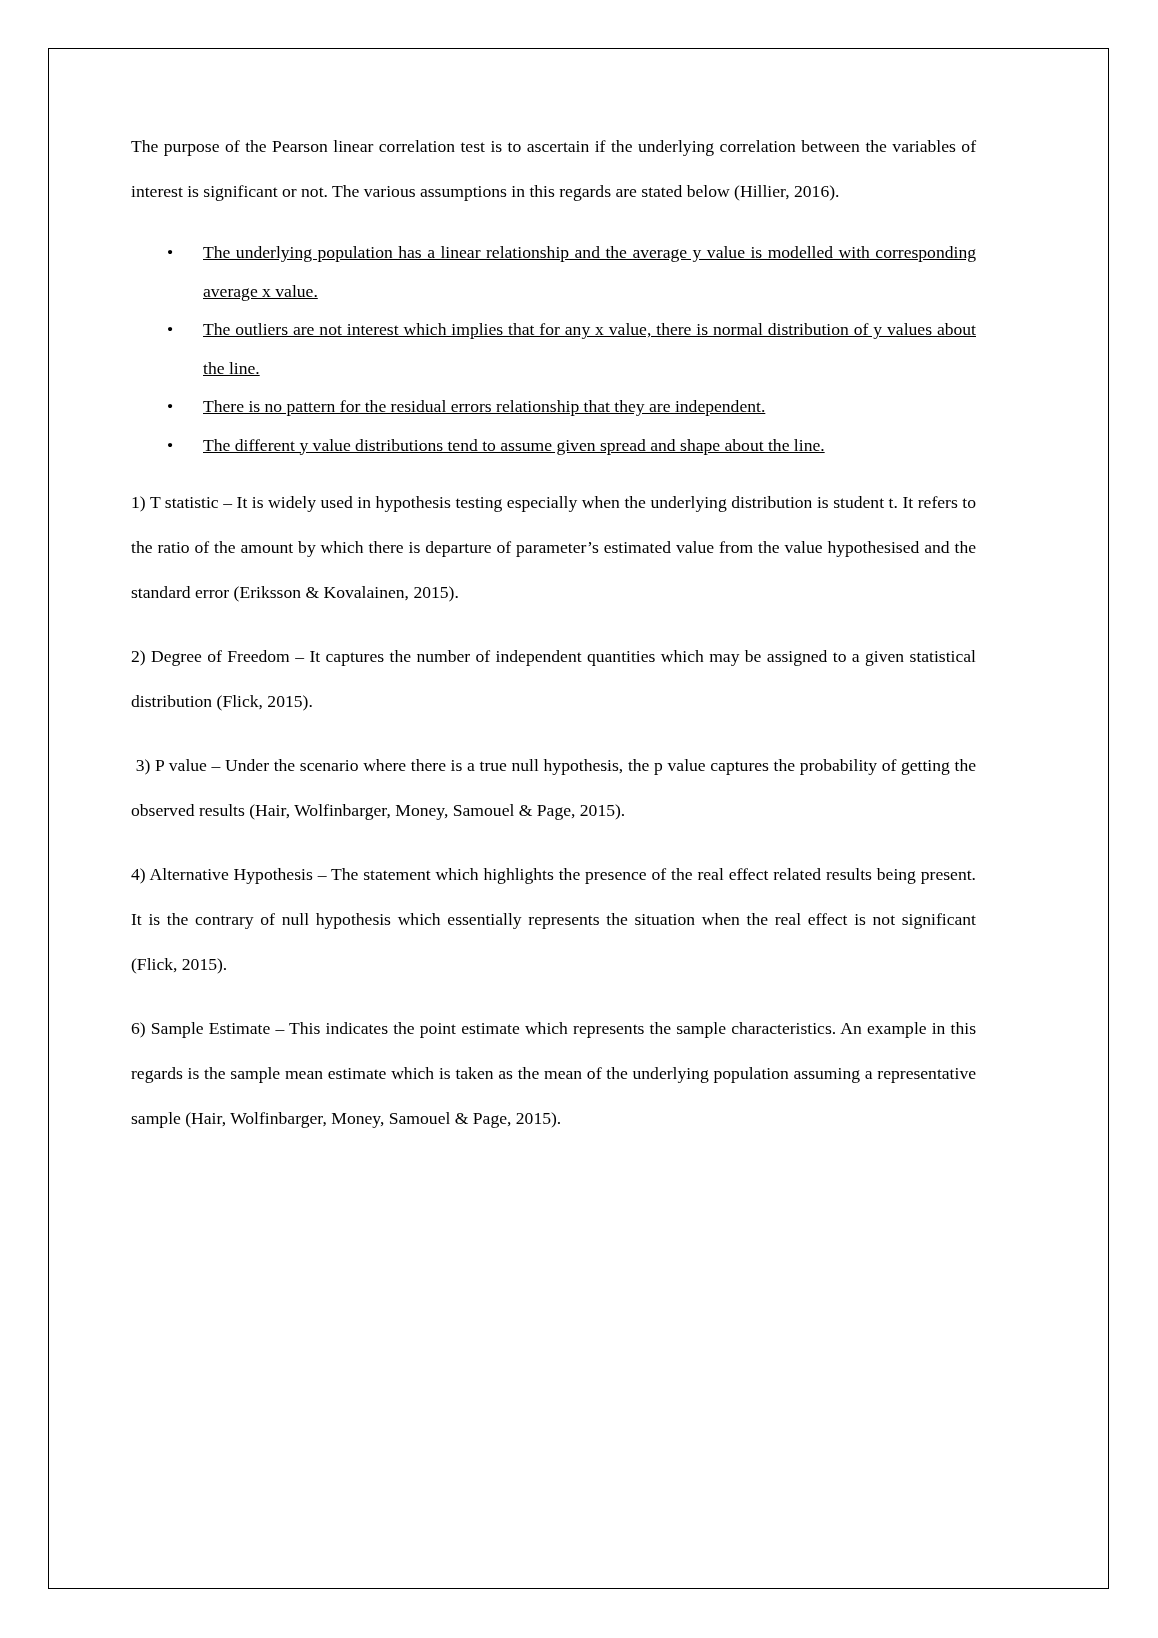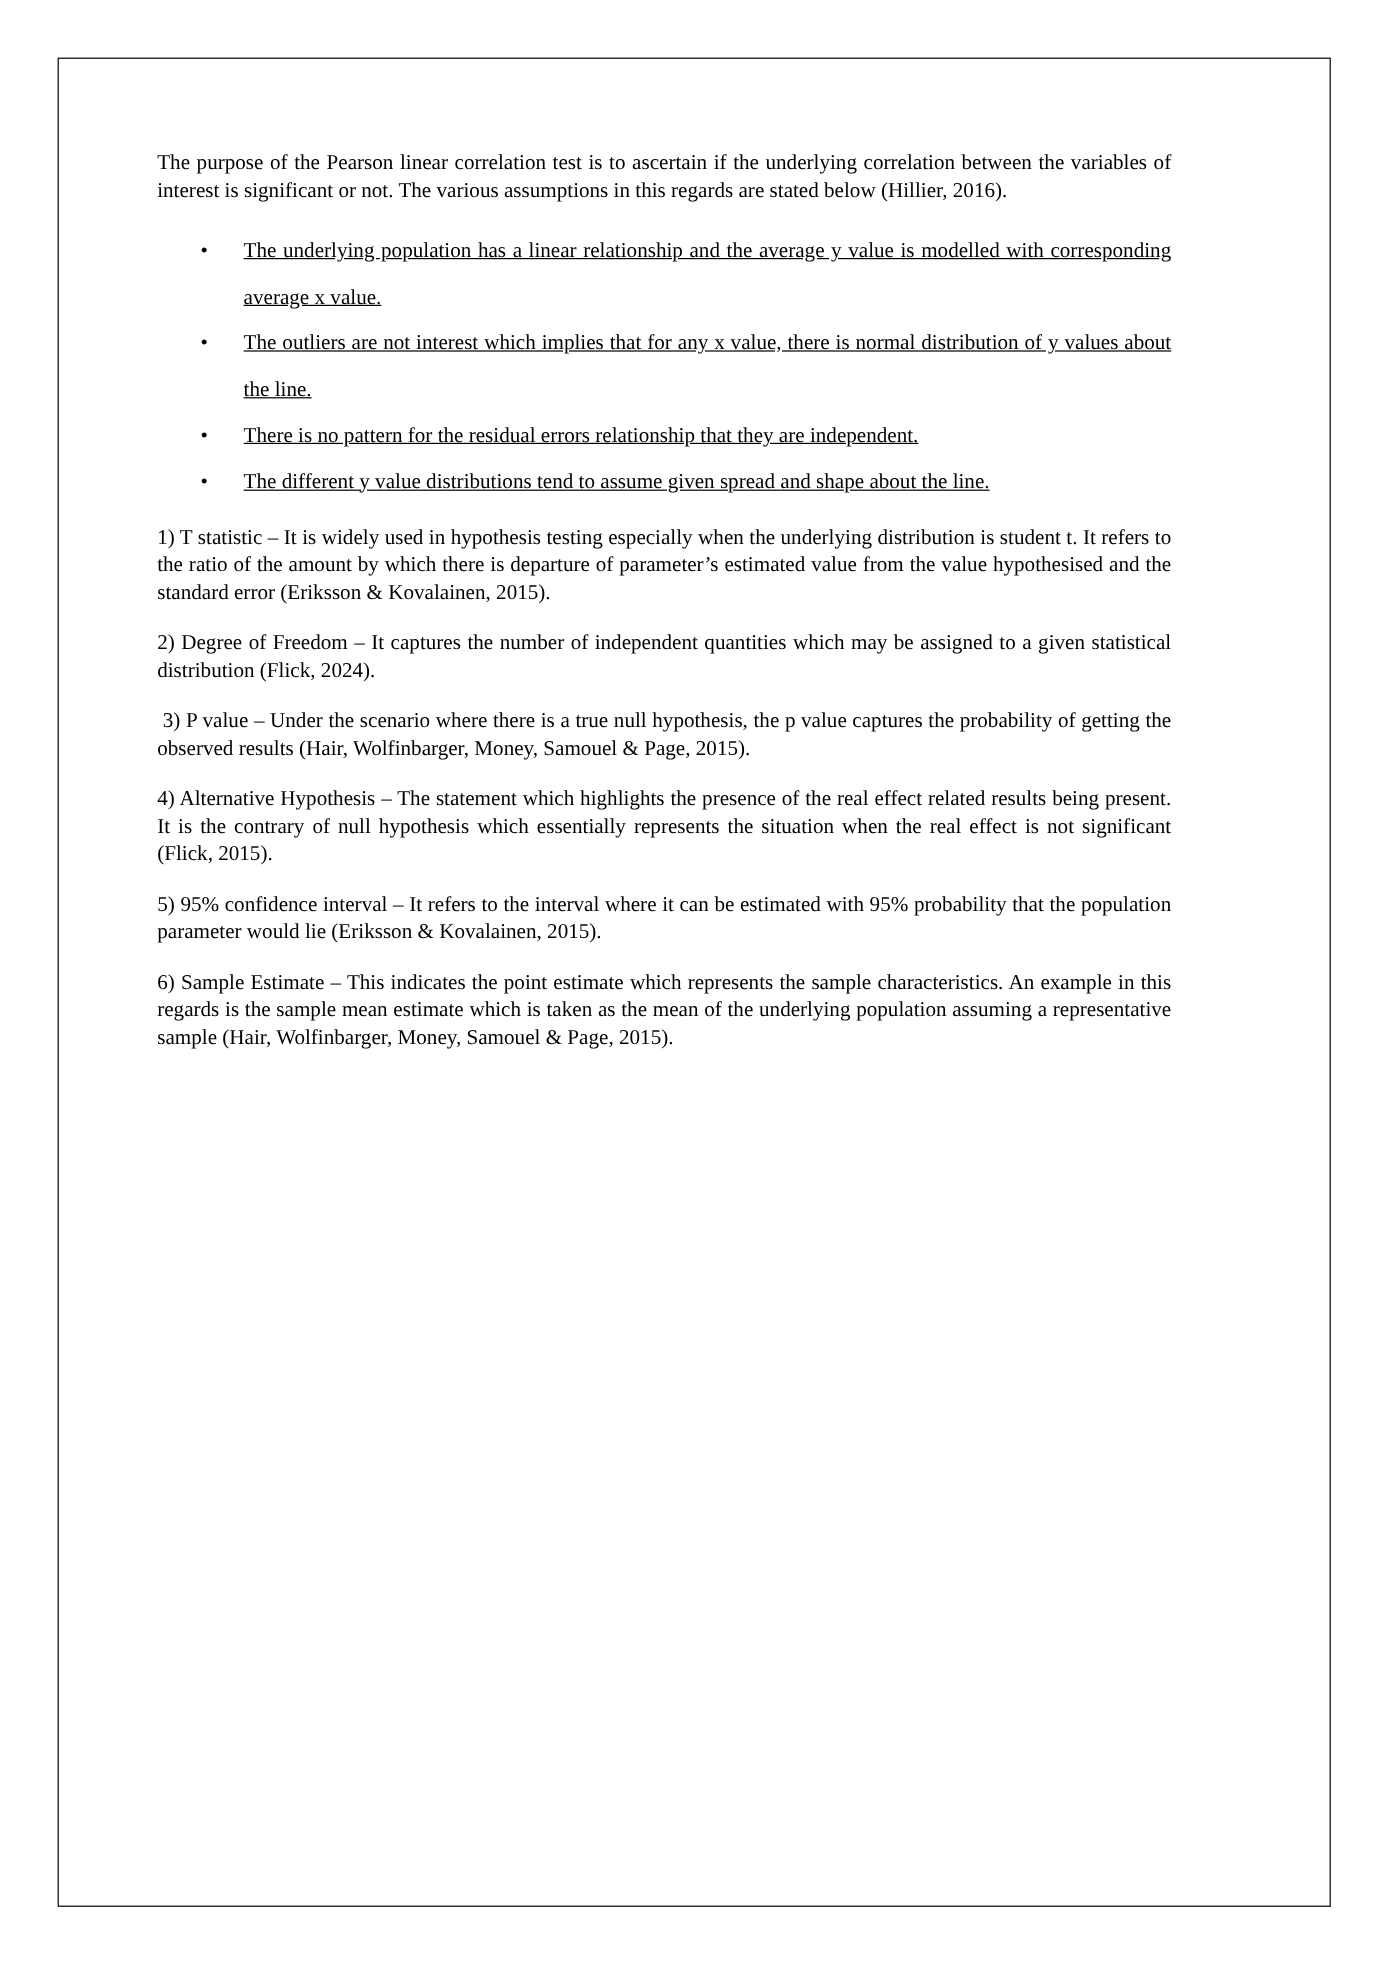--- a/index.html
+++ b/index.html
@@ -35,21 +35,21 @@
   }
   .content {
     position: absolute;
     left: 131px;
     top: 124px;
     width: 845px;
   }
   p.para {
     margin: 0 0 19px 0;
     font-size: 17.6px;
-    line-height: 23px;
+    line-height: 45px;
     text-align: justify;
     text-justify: inter-word;
     -webkit-hyphens: none;
     hyphens: none;
     white-space: pre-wrap;
   }
   ul.bullets {
     list-style: none;
     margin: 14px 0 16px 0;
     padding: 0;
@@ -102,20 +102,19 @@
         <span class="bullet-dot">•</span>
         <span class="bullet-text">There is no pattern for the residual errors relationship that they are independent.</span>
       </li>
       <li>
         <span class="bullet-dot">•</span>
         <span class="bullet-text">The different y value distributions tend to assume given spread and shape about the line.</span>
       </li>
     </ul>
 
     <p class="para">1) T statistic – It is widely used in hypothesis testing especially when the underlying distribution is student t. It refers to the ratio of the amount by which there is departure of parameter’s estimated value from the value hypothesised and the standard error (Eriksson &amp; Kovalainen, 2015).</p>
-    <p class="para">2) Degree of Freedom – It captures the number of independent quantities which may be assigned to a given statistical distribution (Flick, 2024).</p>
+    <p class="para">2) Degree of Freedom – It captures the number of independent quantities which may be assigned to a given statistical distribution (Flick, 2015).</p>
     <p class="para"> 3) P value – Under the scenario where there is a true null hypothesis, the p value captures the probability of getting the observed results (Hair, Wolfinbarger, Money, Samouel &amp; Page, 2015).</p>
     <p class="para">4) Alternative Hypothesis – The statement which highlights the presence of the real effect related results being present. It is the contrary of null hypothesis which essentially represents the situation when the real effect is not significant (Flick, 2015).</p>
-    <p class="para">5) 95% confidence interval – It refers to the interval where it can be estimated with 95% probability that the population parameter would lie (Eriksson &amp; Kovalainen, 2015).</p>
     <p class="para">6) Sample Estimate – This indicates the point estimate which represents the sample characteristics. An example in this regards is the sample mean estimate which is taken as the mean of the underlying population assuming a representative sample (Hair, Wolfinbarger, Money, Samouel &amp; Page, 2015).</p>
 
   </div>
 </div>
 
 </body></html>

